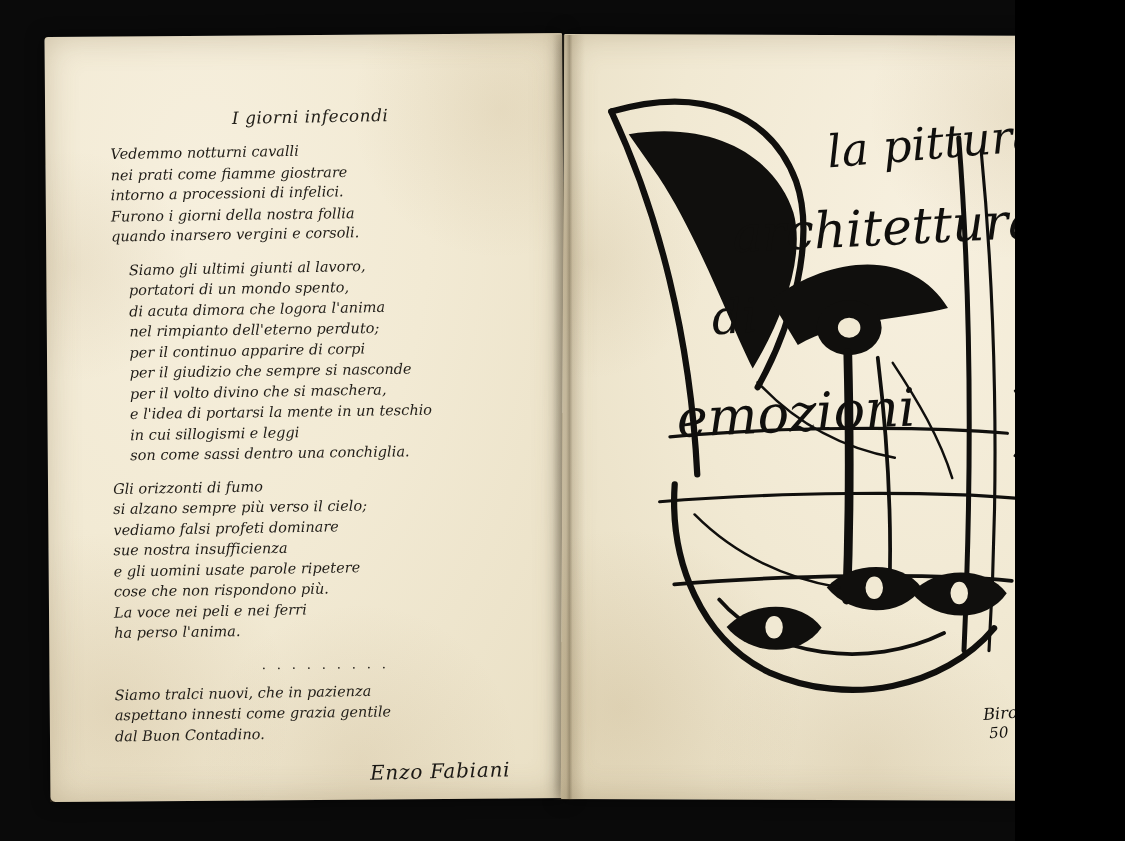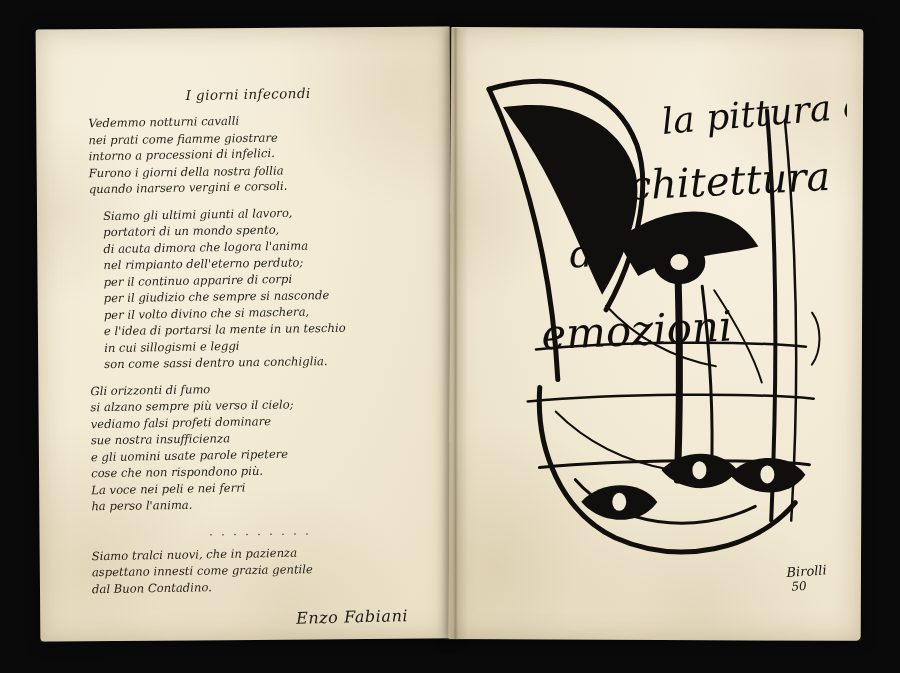--- a/index.html
+++ b/index.html
@@ -2,21 +2,21 @@
 <html><head>
 <meta charset="utf-8">
 <style>
   html, body {
     margin: 0;
     padding: 0;
     background: #000000;
   }
   #page {
     position: relative;
-    width: 900px;
+    width: 812px;
     height: 673px;
     background: #0a0a0a;
     overflow: hidden;
     font-family: "Liberation Serif", serif;
   }
 
   
   .spread {
     position: absolute;
     left: 38px;

